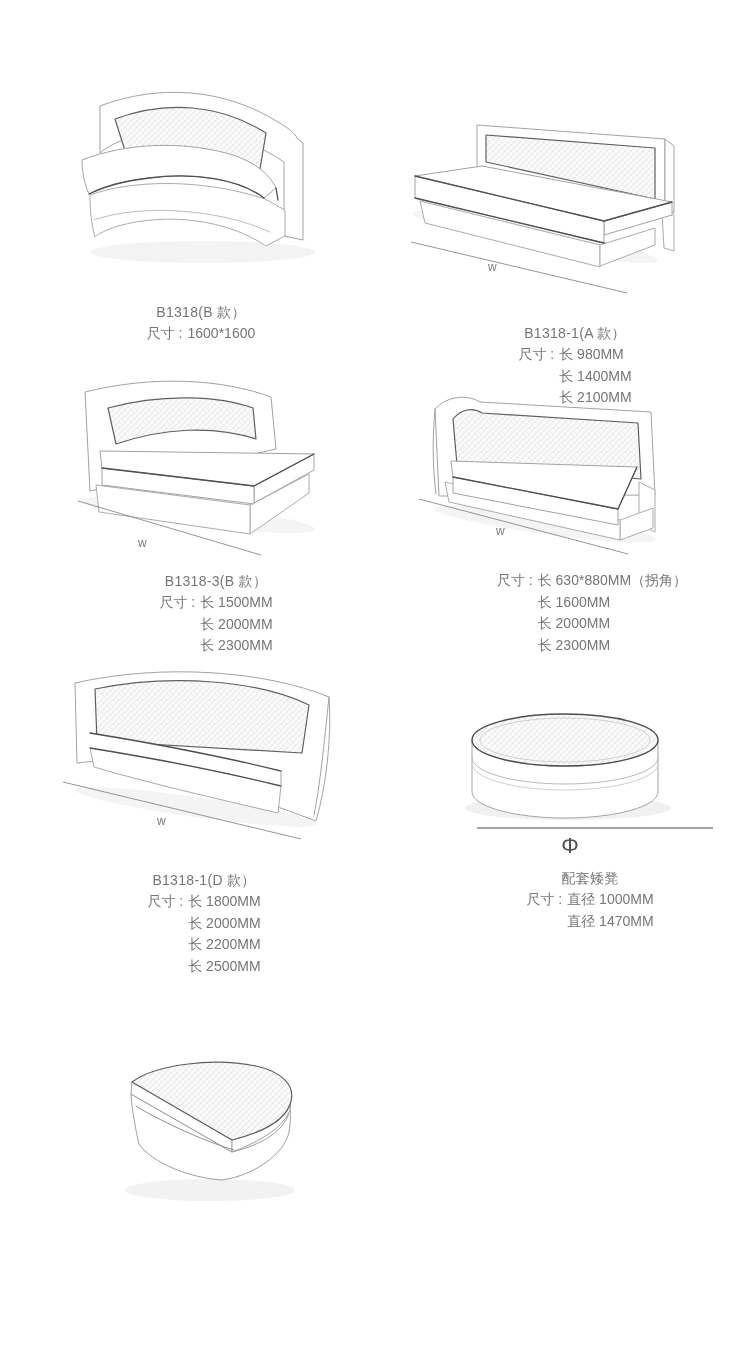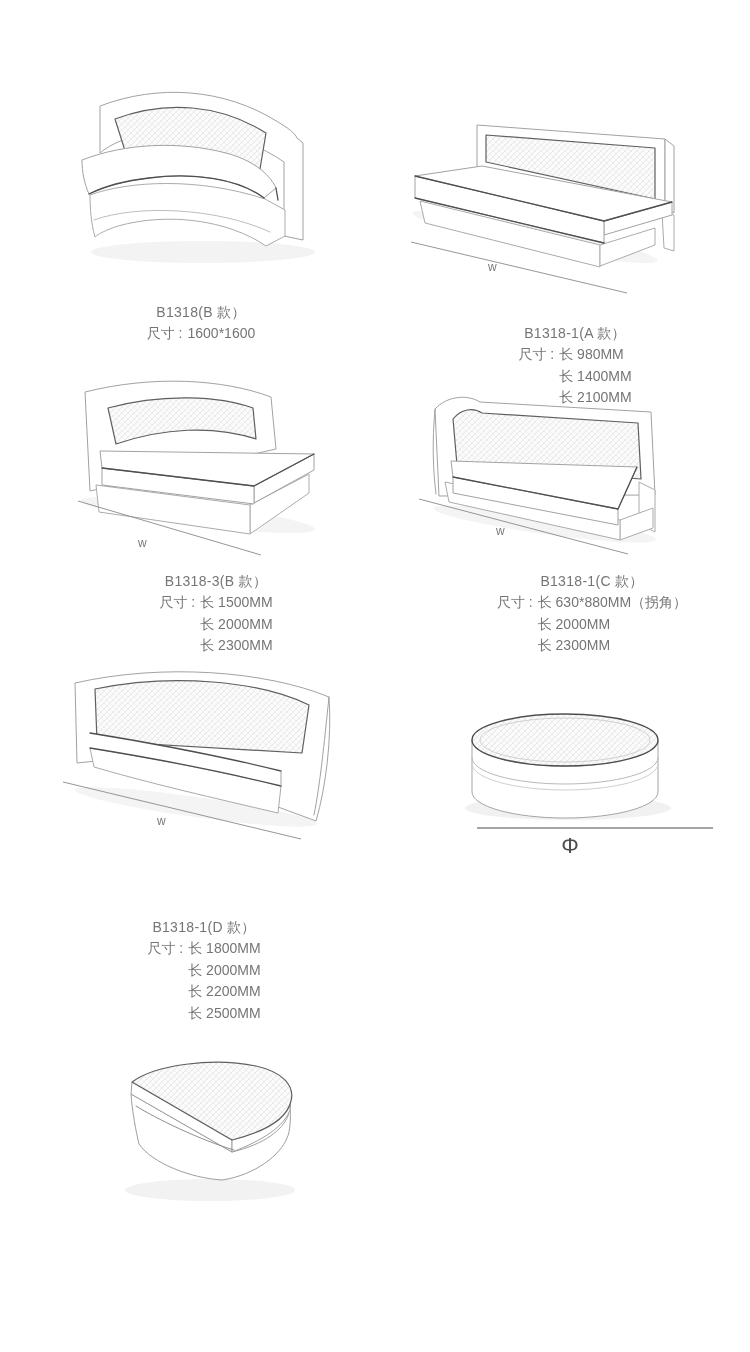--- a/index.html
+++ b/index.html
@@ -140,26 +140,29 @@
       <path class="skf" style="stroke:#ababab" d="M235,158 L268,146 L268,166 L235,178 Z"></path>
       <path class="skf" style="stroke:#ababab" d="M60,120 L235,158 L235,178 L64,140 Z"></path>
       <path class="skf" d="M68,115 L233,147 L233,163 L68,131 Z"></path>
       <path class="skf" d="M66,99 L252,105 L233,147 L68,115 Z"></path>
       <path class="dark" d="M68,115 L233,147 L252,105"></path>
       <path class="dimline" d="M34,137 L243,192"></path>
       <text class="marker" x="111" y="173">w</text>
     </svg>
   </div>
   <div class="label" style="left:592px; top:570px;">
-    <div class="title">B1318-1(C 款）</div>
     <table class="dims">
       <tbody>
           <tr>
             <td class="pfx">尺寸 :</td>
             <td>长 630*880MM（拐角）</td>
+          </tr>
+      <tr>
+            <td class="pfx"></td>
+            <td>长 1600MM</td>
           </tr>
       <tr>
             <td class="pfx"></td>
             <td>长 2000MM</td>
           </tr>
       <tr>
             <td class="pfx"></td>
             <td>长 2300MM</td>
           </tr>
     </tbody></table>
@@ -173,21 +176,21 @@
       <path class="hatchf" d="M57,34 C135,18 222,26 271,50 L264,98 L59,86 Z"></path>
       <path class="skf" style="stroke:#aaaaaa" d="M52,93 C120,104 190,118 243,131 L240,158 C180,144 110,128 56,112 Z"></path>
       <path d="M52,78 C120,89 190,103 243,116 L243,131 C190,118 120,104 52,93 Z" fill="#ffffff"></path>
       <path class="dark" d="M52,78 C120,89 190,103 243,116"></path>
       <path class="dark" d="M52,93 C120,104 190,118 243,131"></path>
       <path class="sk" d="M243,116 L243,131"></path>
       <path class="dimline" d="M25,127 L263,184"></path>
       <text class="marker" x="119" y="170">w</text>
     </svg>
   </div>
-  <div class="label" style="left:204px; top:869px;margin-top:47px;">
+  <div class="label" style="left:204px; top:869px;">
     <div class="title">B1318-1(D 款）</div>
     <table class="dims">
       <tbody>
           <tr>
             <td class="pfx">尺寸 :</td>
             <td>长 1800MM</td>
           </tr>
       <tr>
             <td class="pfx"></td>
             <td>长 2000MM</td>
@@ -208,20 +211,34 @@
       <ellipse cx="148" cy="128" rx="103" ry="12" fill="#f1f1f1"></ellipse>
       <path class="skf" style="stroke:#a5a5a5" d="M52,60 L52,112 A93,26 0 0 0 238,112 L238,60 A93,26 0 0 1 52,60 Z"></path>
       <path class="sk" style="stroke:#b9b9b9" d="M52,78 A93,26 0 0 0 238,78"></path>
       <path class="sk" style="stroke:#cfcfcf" d="M52,84 A93,26 0 0 0 238,84"></path>
       <ellipse cx="145" cy="60" rx="93" ry="26" fill="url(#hatch)" stroke="#4e4e4e" stroke-width="1.4"></ellipse>
       <ellipse cx="145" cy="60" rx="85" ry="22" fill="none" stroke="#c7c7c7" stroke-width="0.8"></ellipse>
       <path d="M57,148 L293,148" fill="none" stroke="#4c4c4c" stroke-width="1.1"></path>
       <text class="phimarker" x="150" y="173" text-anchor="middle">Φ</text>
     </svg>
   </div>
+  <div class="label" style="left:590px; top:867px;">
+    <div class="title">配套矮凳</div>
+    <table class="dims">
+      <tbody>
+          <tr>
+            <td class="pfx">尺寸 :</td>
+            <td>直径 1000MM</td>
+          </tr>
+      <tr>
+            <td class="pfx"></td>
+            <td>直径 1470MM</td>
+          </tr>
+    </tbody></table>
+  </div>
 
   <div class="fig" style="left:60px; top:1040px;">
     <svg width="300" height="180" viewBox="0 0 300 180">
       <ellipse cx="150" cy="150" rx="85" ry="11" fill="#f2f2f2"></ellipse>
       <path class="skf" style="stroke:#9e9e9e" d="M71,54 L172,112 C205,104 222,90 228,76 L230,64 C231,80 230,92 227,98 C221,114 196,135 162,140 C130,138 92,123 79,104 C76,92 72,70 71,54 Z"></path>
       <path class="skf" style="stroke:#9e9e9e" d="M72,42 L172,100 L172,112 L71,54 Z"></path>
       <path class="skf" style="stroke:#9e9e9e" d="M172,100 C204,92 224,78 230,62 L230,70 C224,86 204,100 172,112 Z"></path>
       <path class="hatchf" d="M72,42 C95,25 152,17 196,26 C223,32 235,46 231,61 C227,79 204,92 172,100 Z"></path>
       <path class="sk" style="stroke:#8f8f8f" d="M76,66 C95,78 140,100 174,110"></path>
     </svg>

